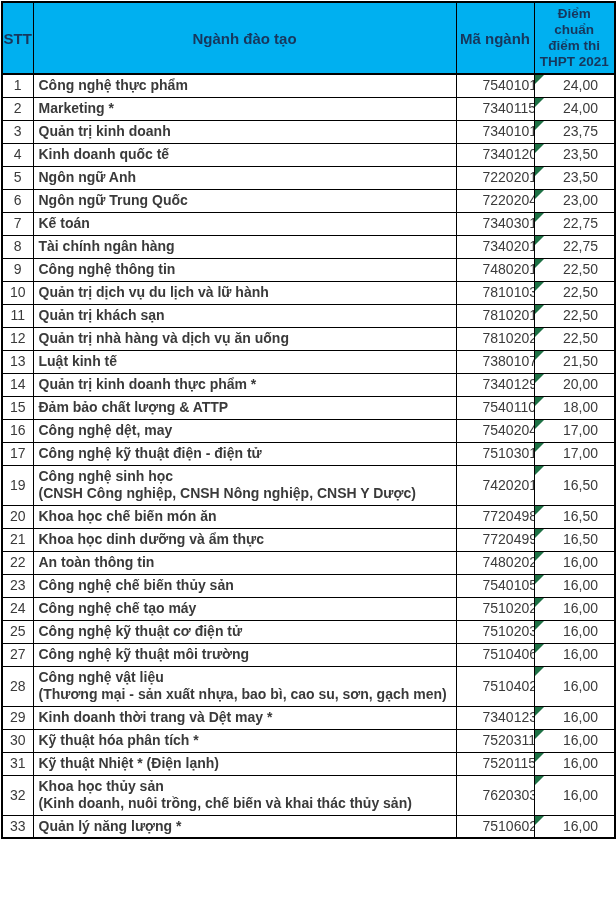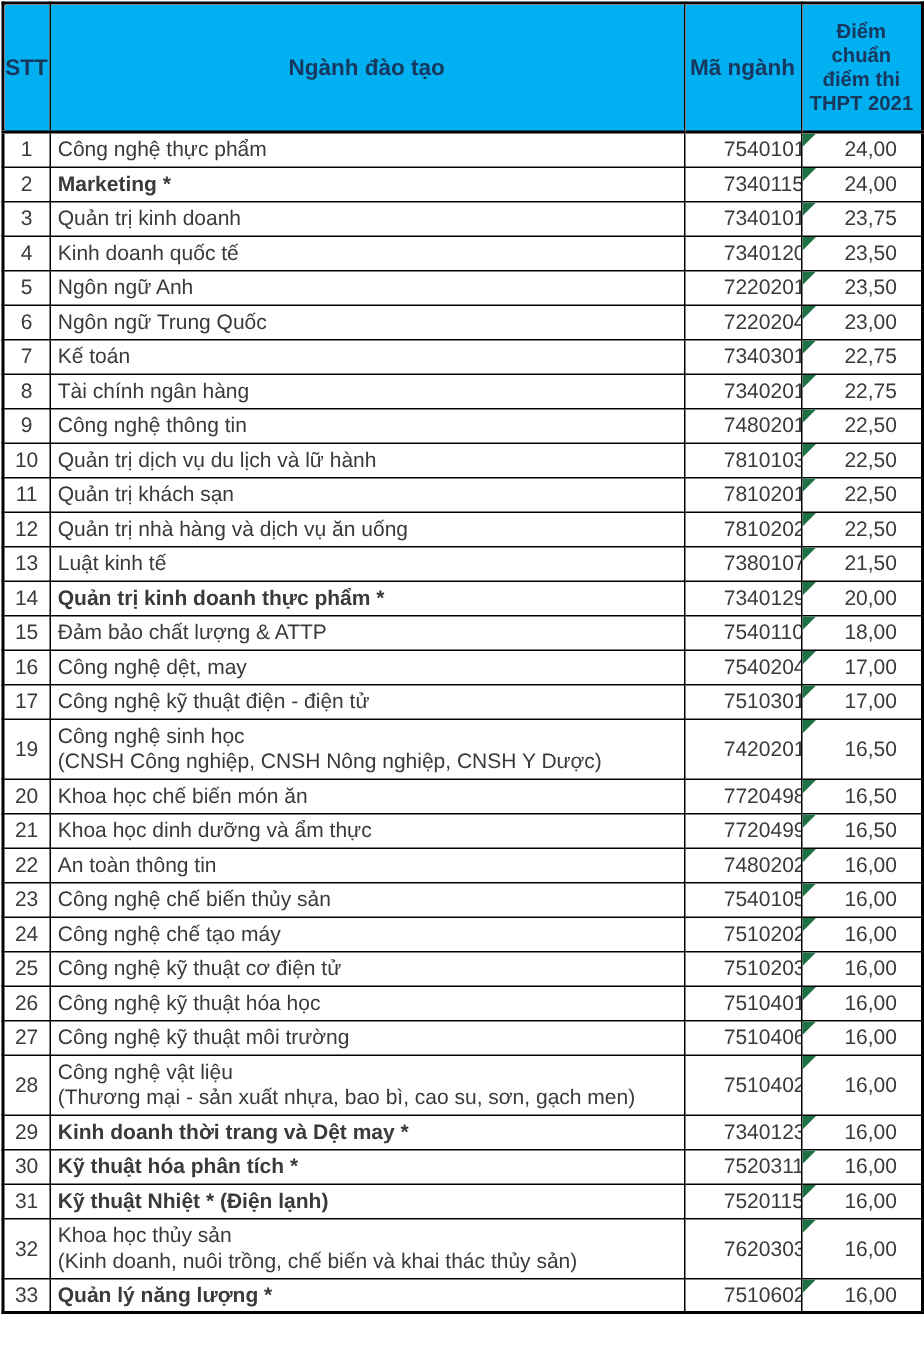--- a/index.html
+++ b/index.html
@@ -35,40 +35,40 @@
 
   th, td {
     border: 1px solid var(--border);
     padding: 0;
     overflow: hidden;
   }
   thead th {
     background: var(--header-bg);
     color: var(--header-text);
     font-weight: bold;
-    height: 86px;
+    height: 72px;
     text-align: center;
     vertical-align: middle;
     border-bottom: 2px solid var(--border);
     font-size: 15px;
   }
   thead th.score-h {
     font-size: 13.5px;
     line-height: 16px;
     padding: 0 3px;
   }
   tbody tr { height: 23px; }
   tbody tr.tall { height: 40px; }
   tbody td {
     vertical-align: middle;
     font-size: 14px;
     line-height: 17px;
   }
   td.stt { text-align: center; }
-  td.name { padding-left: 5px; padding-right: 2px; }
+  td.name { padding-left: 5px; padding-right: 2px; font-weight: bold; }
   td.name.bold { font-weight: bold; }
   td.code { text-align: center; padding-left: 26px; }
   td.score {
     text-align: right;
     padding-right: 16px;
     position: relative;
   }
   .tri {
     position: absolute;
     top: 0; left: 0;
@@ -260,26 +260,20 @@
     <td class="score"><span class="tri"></span><span>16,00</span></td>
   </tr>
 
   <tr>
     <td class="stt">25</td>
     <td class="name"><span>Công nghệ kỹ thuật cơ điện tử</span></td>
     <td class="code">7510203</td>
     <td class="score"><span class="tri"></span><span>16,00</span></td>
   </tr>
 
-  <tr>
-    <td class="stt">26</td>
-    <td class="name"><span>Công nghệ kỹ thuật hóa học</span></td>
-    <td class="code">7510401</td>
-    <td class="score"><span class="tri"></span><span>16,00</span></td>
-  </tr>
 
   <tr>
     <td class="stt">27</td>
     <td class="name"><span>Công nghệ kỹ thuật môi trường</span></td>
     <td class="code">7510406</td>
     <td class="score"><span class="tri"></span><span>16,00</span></td>
   </tr>
 
   <tr class="tall">
     <td class="stt">28</td>

